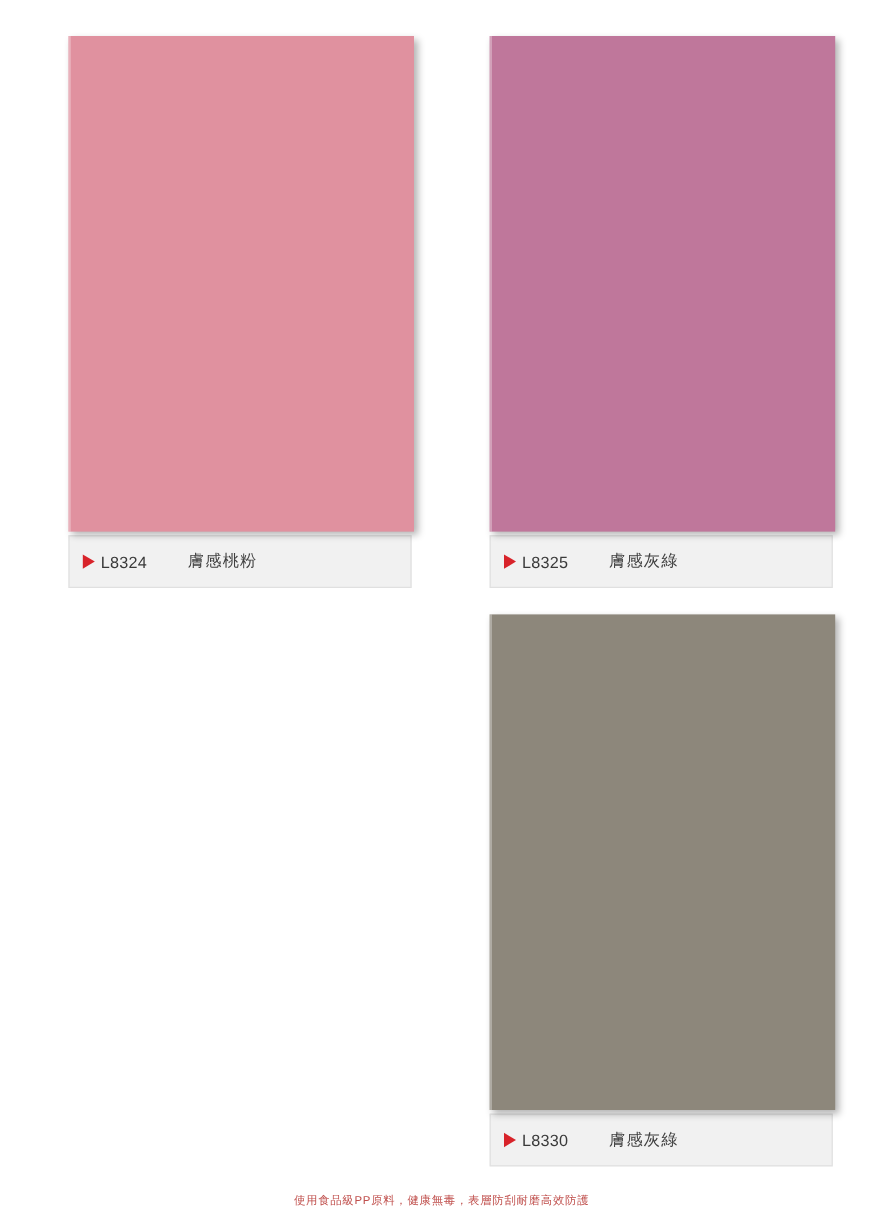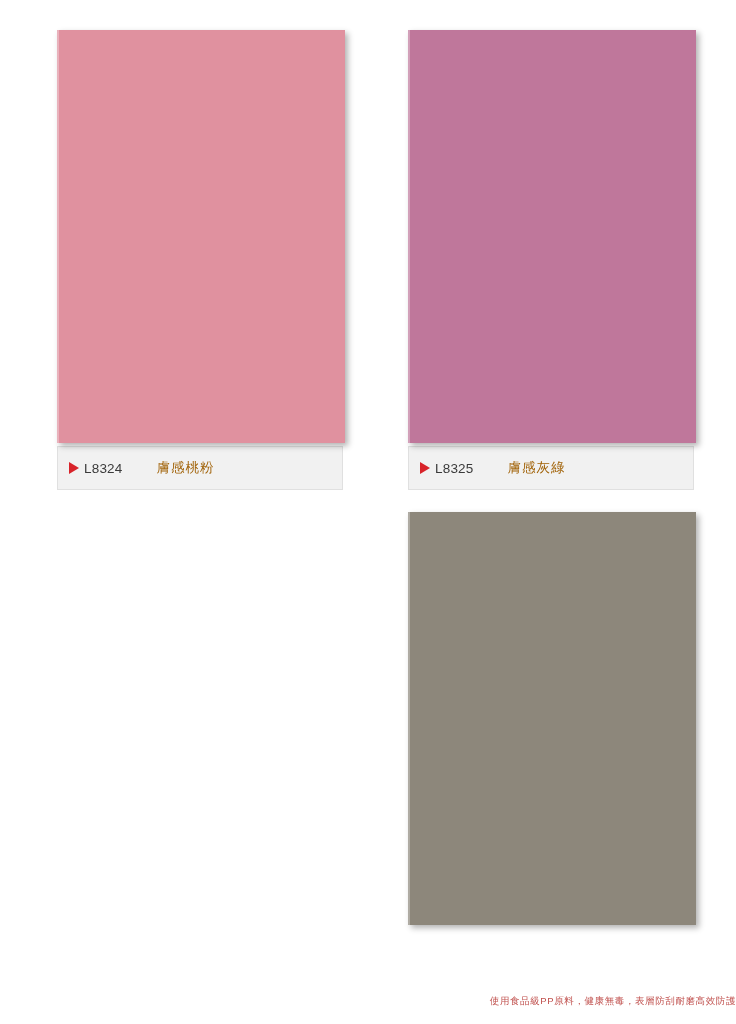--- a/index.html
+++ b/index.html
@@ -83,32 +83,32 @@
 
   .swatch-code {
     font-size: 13.5px;
     color: #3a3a3a;
     letter-spacing: 0.2px;
     white-space: nowrap;
   }
 
   .swatch-name {
     font-size: 13.5px;
-    color: #a16207;
+    color: #404040;
     margin-left: 34px;
     letter-spacing: 1px;
     white-space: nowrap;
   }
 
   .page-footer {
     position: absolute;
     left: 0;
     top: 990px;
     width: 736px;
-    text-align: right;
+    text-align: center;
   }
 
   .footer-note {
     font-size: 9.5px;
     color: #c0504d;
     letter-spacing: 0.6px;
     white-space: nowrap;
   }
 </style>
 </head>
@@ -132,20 +132,25 @@
       <div class="swatch-label">
         <span class="marker-icon"></span>
         <span class="swatch-code">L8325</span>
         <span class="swatch-name">膚感灰綠</span>
       </div>
     </div>
 
 
     <div class="swatch-card col-right row-bottom">
       <div class="swatch-chip" style="background-color: rgb(141, 135, 123);"></div>
+      <div class="swatch-label">
+        <span class="marker-icon"></span>
+        <span class="swatch-code">L8330</span>
+        <span class="swatch-name">膚感灰綠</span>
+      </div>
     </div>
 
   </div>
 
   <div class="page-footer">
     <span class="footer-note">使用食品級PP原料，健康無毒，表層防刮耐磨高效防護</span>
   </div>
 
 </div>
 

